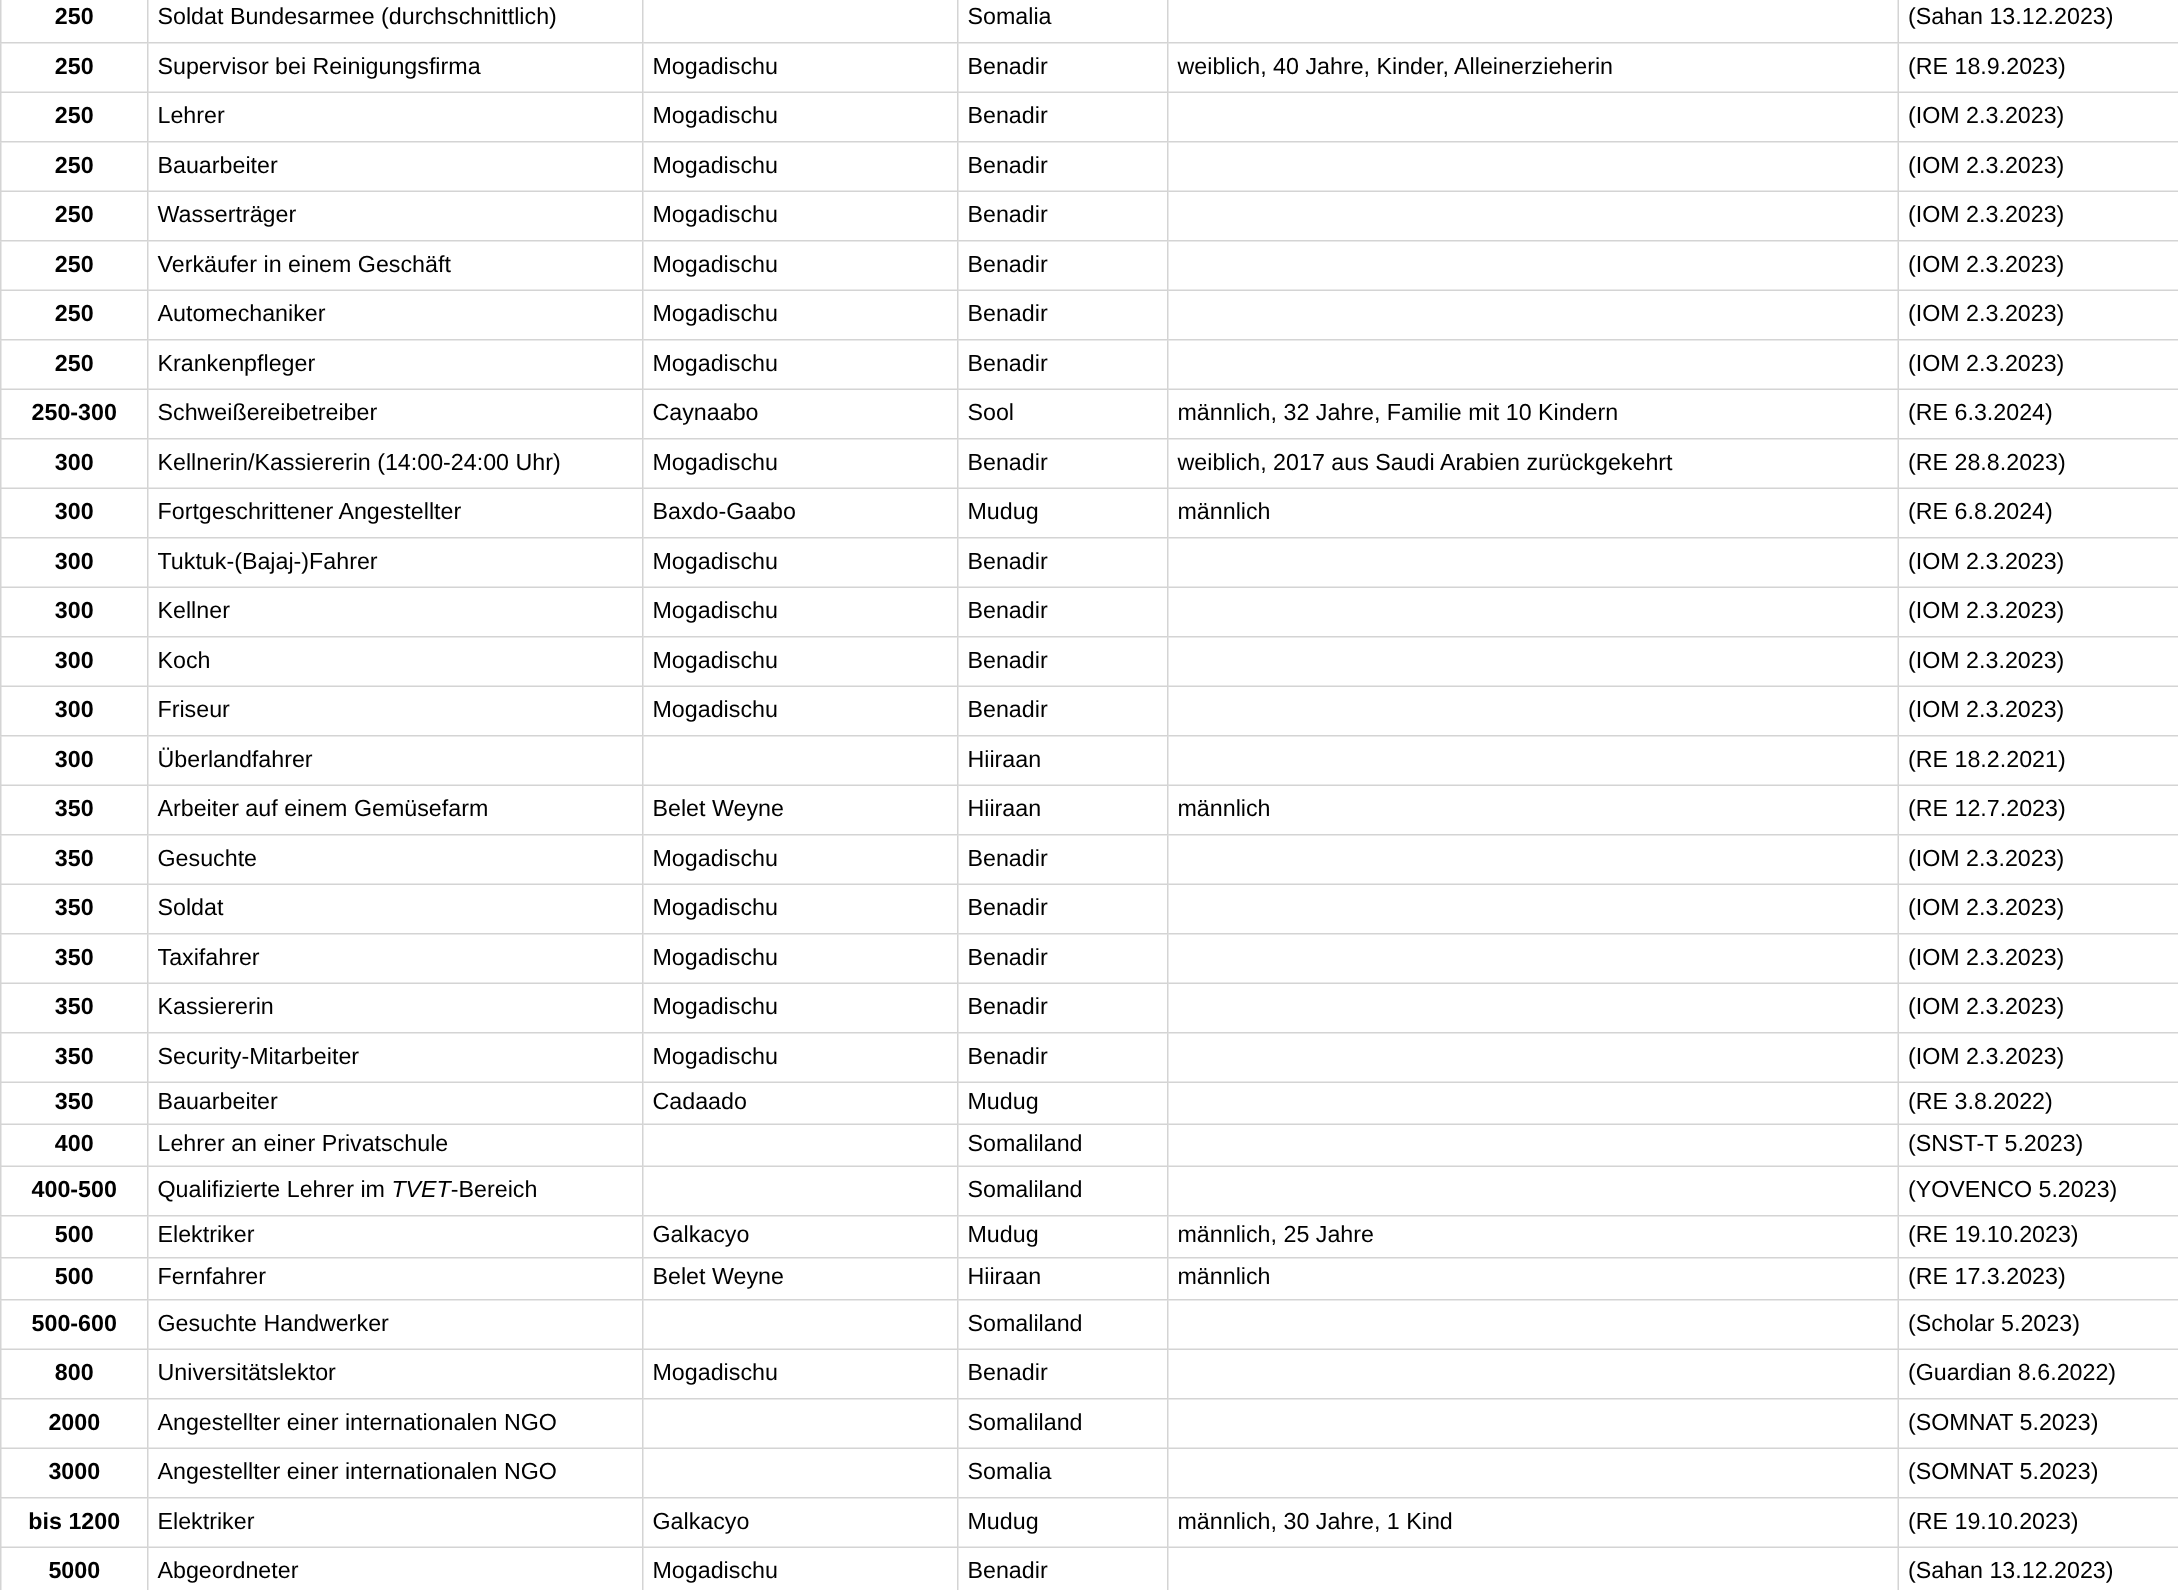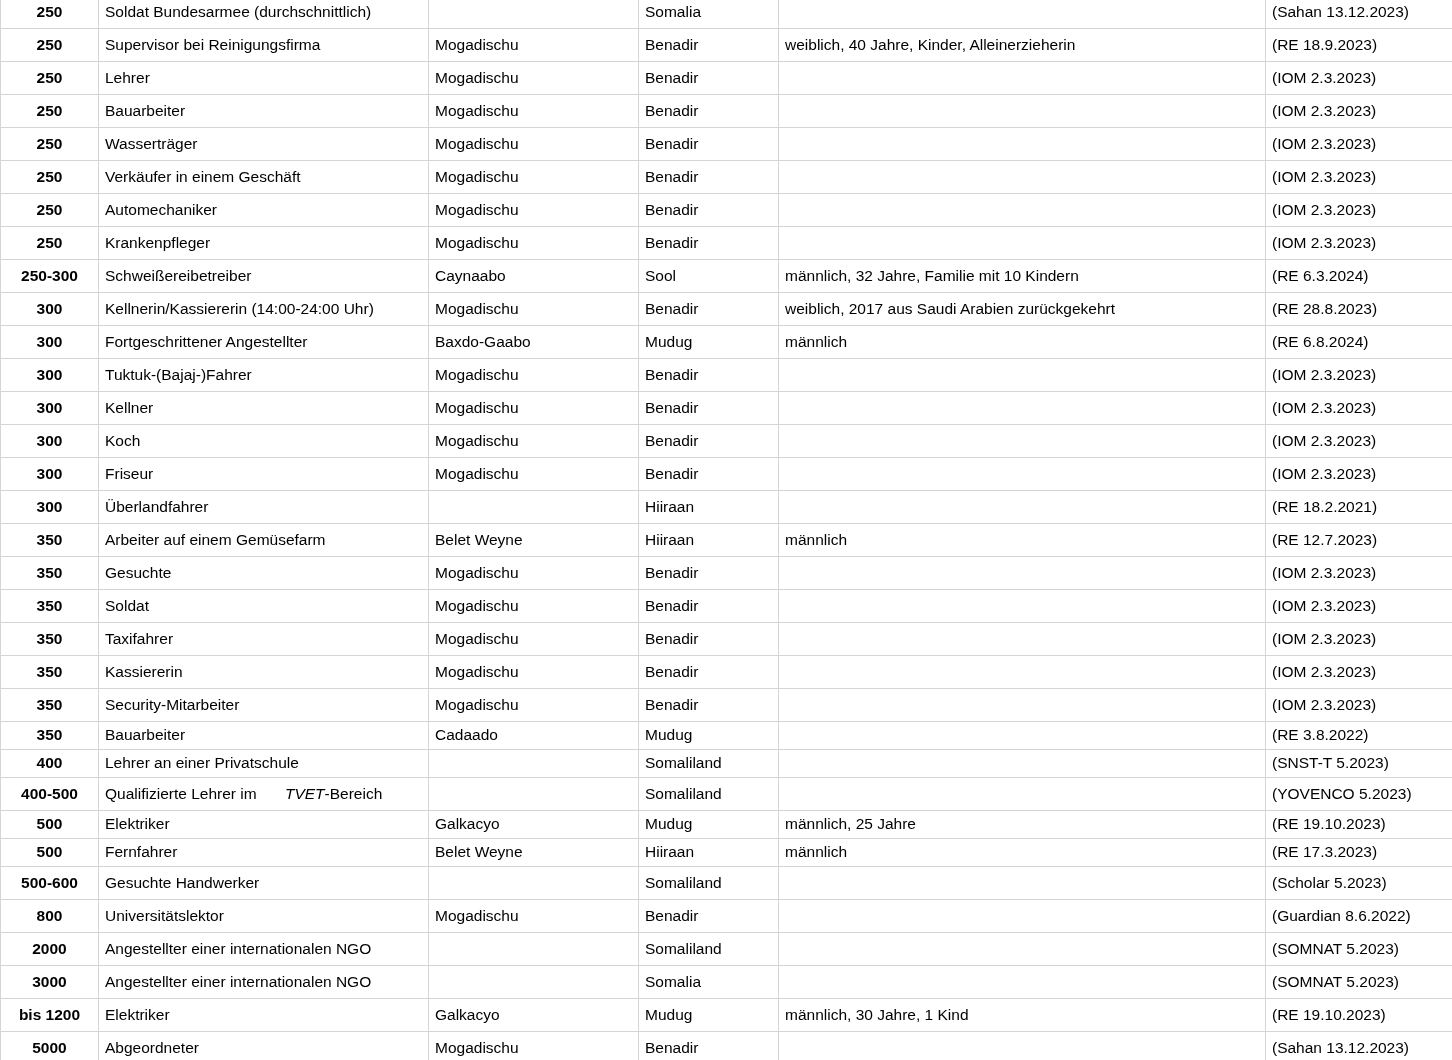--- a/index.html
+++ b/index.html
@@ -54,21 +54,21 @@
     text-align: center;
     font-weight: bold;
   }
   td.cell-job,
   td.cell-city,
   td.cell-region,
   td.cell-note,
   td.cell-source {
     text-align: left;
   }
-  .ital { font-style: italic; margin-left: 24px; }
+  .ital { font-style: italic; }
 </style>
 </head>
 <body>
 
 <div id="sheet">
   <table class="grid" id="wage-table">
     <colgroup>
       <col class="c-wage">
       <col class="c-job">
       <col class="c-city">

